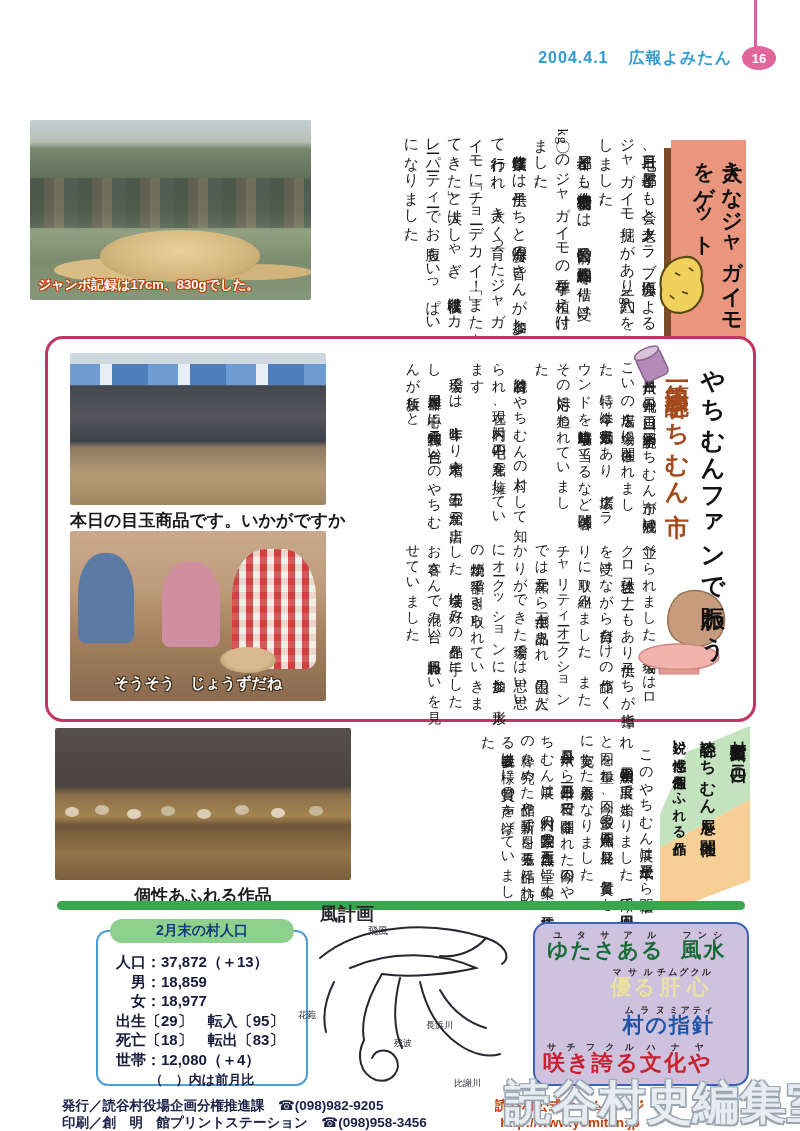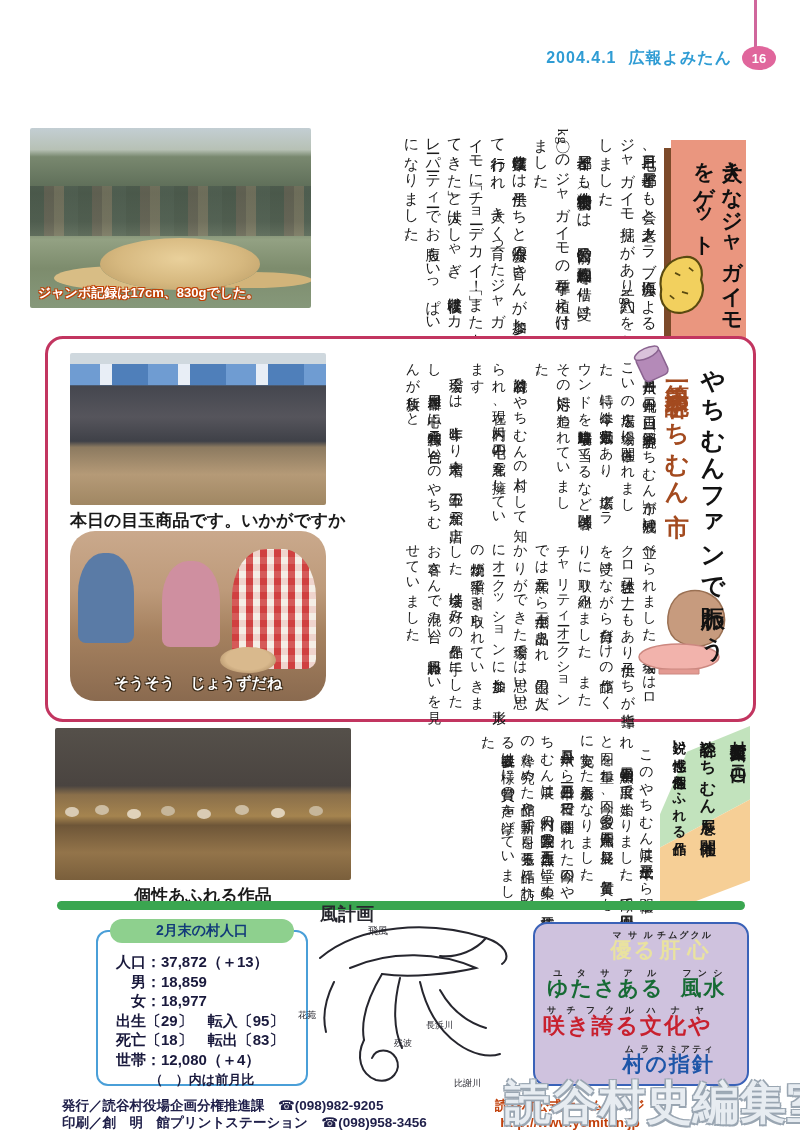--- a/index.html
+++ b/index.html
@@ -5,31 +5,31 @@
   html,body{margin:0;padding:0;background:#e8e8e8;}
   .page{position:relative;width:800px;height:1131px;background:#ffffff;overflow:hidden;
         font-family:"Liberation Sans","DejaVu Sans",sans-serif;}
   
   .hdr-line{position:absolute;left:754px;top:0;width:3px;height:48px;background:#d0679c;}
   .hdr-circle{position:absolute;left:742px;top:46px;width:34px;height:24px;border-radius:50%;
         background:#e0669c;color:#fff;font-size:13px;font-weight:bold;display:flex;
         align-items:center;justify-content:center;}
   .hdr-text{position:absolute;right:68px;top:48px;color:#2f9cd4;font-size:16px;font-weight:bold;
         letter-spacing:1px;}
-  .hdr-text .date{margin-right:12px;}
+  .hdr-text .date{margin-right:20px;}
   
   .vtext{writing-mode:vertical-rl;white-space:pre-line;
          font-family:"Liberation Serif","DejaVu Serif",serif;color:#1b1b1b;position:absolute;}
   .vhead{writing-mode:vertical-rl;position:absolute;
          font-family:"Liberation Sans","DejaVu Sans",sans-serif;font-weight:bold;}
   
   .photo{position:absolute;overflow:hidden;border-radius:2px;}
   .photo1{left:30px;top:120px;width:281px;height:180px;
       background:linear-gradient(180deg,#c3ced3 0%,#b7c1b5 12%,#79886f 16%,#5a6a55 36%,
-                 #66755f 52%,#93a183 62%,#7d8c6d 78%,#86987a 100%);margin-top:8px;}
+                 #66755f 52%,#93a183 62%,#7d8c6d 78%,#86987a 100%);}
   .pile{position:absolute;left:70px;bottom:18px;width:160px;height:52px;border-radius:50%;
       background:radial-gradient(ellipse at 50% 40%,#e9d09b 0%,#d6b87f 55%,#b99a63 100%);
       box-shadow:-60px 14px 0 -14px #d8bd85, 70px 16px 0 -18px #d2b47a;}
   .crowd-band{position:absolute;left:0;top:32%;width:100%;height:28%;
       background:repeating-linear-gradient(90deg,#3d4a42 0 14px,#62564d 14px 24px,#7c6f5d 24px 34px,#44524a 34px 48px);
       opacity:.55;}
   .pcap{position:absolute;left:8px;bottom:6px;color:#fff;font-size:13px;font-weight:bold;
       text-shadow:1px 1px 0 #c04005,-1px -1px 0 #c04005,1px -1px 0 #c04005,-1px 1px 0 #c04005;}
   .a1-body{left:313px;top:128px;width:346px;height:202px;font-size:15px;line-height:21.6px;letter-spacing:.5px;}
   .a1-bar{position:absolute;left:664px;top:148px;width:8px;height:190px;background:#7c4a2a;}
@@ -39,21 +39,21 @@
   
   .a2-box{position:absolute;left:45px;top:336px;width:705px;height:380px;background:#fff;
       border:3px solid #c23560;border-radius:18px;}
   .photo2{left:22px;top:14px;width:256px;height:152px;
       background:linear-gradient(180deg,#cfd8de 0%,#cfd8de 7%,#4f7fba 7%,#5d8ac2 20%,
                  #45474f 22%,#56555c 42%,#3f4148 58%,#8c7a60 62%,#b59a77 80%,#a08763 100%);}
   .tents{position:absolute;left:0;top:7%;width:100%;height:14%;
       background:repeating-linear-gradient(90deg,#6f9cd2 0 30px,#e8eef6 30px 42px,#4f7fba 42px 78px);}
   .cap-black{position:absolute;font-size:17px;font-weight:bold;color:#1a1a1a;}
   .photo3{left:22px;top:192px;width:256px;height:170px;
-      background:linear-gradient(180deg,#caa98c 0%,#bd9a7a 35%,#a5815f 60%,#8a6a4f 100%);border-radius:25px;}
+      background:linear-gradient(180deg,#caa98c 0%,#bd9a7a 35%,#a5815f 60%,#8a6a4f 100%);}
   .fig-blue{position:absolute;left:8px;top:22px;width:56px;height:90px;border-radius:45% 45% 8px 8px;
       background:#5a7ba6;}
   .fig-pink{position:absolute;left:92px;top:30px;width:58px;height:86px;border-radius:45% 45% 8px 8px;
       background:#cf8fa0;}
   .fig-check{position:absolute;right:10px;top:18px;width:84px;height:120px;border-radius:40% 40% 10px 10px;
       background:repeating-linear-gradient(90deg,rgba(208,64,64,.85) 0 7px,rgba(245,238,230,.85) 7px 14px),
                  repeating-linear-gradient(0deg,#d04040 0 7px,#f5eee6 7px 14px);}
   .wheel{position:absolute;left:150px;bottom:28px;width:56px;height:26px;border-radius:50%;
       background:radial-gradient(ellipse at 50% 45%,#d9b98d 0 55%,#9b7a54 100%);}
   .pcap2{position:absolute;left:0;right:0;bottom:8px;text-align:center;color:#fff;
@@ -223,31 +223,31 @@
     </g>
     <text x="30" y="22" font-size="18" font-weight="bold">風計画</text>
     <text x="78" y="36" font-size="10">飛風</text>
     <text x="8" y="120" font-size="9">花菀</text>
     <text x="136" y="130" font-size="9">長浜川</text>
     <text x="104" y="148" font-size="9">残波</text>
     <text x="164" y="188" font-size="9">比謝川</text>
   </svg>
 
   <div class="prov-box">
+    <div class="prov-line pl1">
+      <ruby class="first"><span>ゆたさある</span><rt>ユタサアル</rt></ruby><ruby><span>風水</span><rt>フンシ</rt></ruby>
+    </div>
     <div class="prov-line pl2">
       <ruby><span>優る</span><rt>マサル</rt></ruby><ruby><span>肝心</span><rt>チムグクル</rt></ruby>
     </div>
-    <div class="prov-line pl1">
-      <ruby class="first"><span>ゆたさある</span><rt>ユタサアル</rt></ruby><ruby><span>風水</span><rt>フンシ</rt></ruby>
+    <div class="prov-line pl4">
+      <ruby><span>村の</span><rt>ムラヌ</rt></ruby><ruby><span>指針</span><rt>ミアティ</rt></ruby>
     </div>
     <div class="prov-line pl3">
       <ruby><span>咲き誇る</span><rt>サチフクル</rt></ruby><ruby><span>文化や</span><rt>ハナヤ</rt></ruby>
-    </div>
-    <div class="prov-line pl4">
-      <ruby><span>村の</span><rt>ムラヌ</rt></ruby><ruby><span>指針</span><rt>ミアティ</rt></ruby>
     </div>
   </div>
 
   <div class="foot">
     <div>発行／読谷村役場企画分権推進課　☎(098)982-9205</div>
     <div>印刷／創　明　館プリントステーション　☎(098)958-3456</div>
   </div>
   <div class="foot-right">
     <div>読谷村公式ホームページ</div>
     <div>http://www.yomitan.jp</div>

